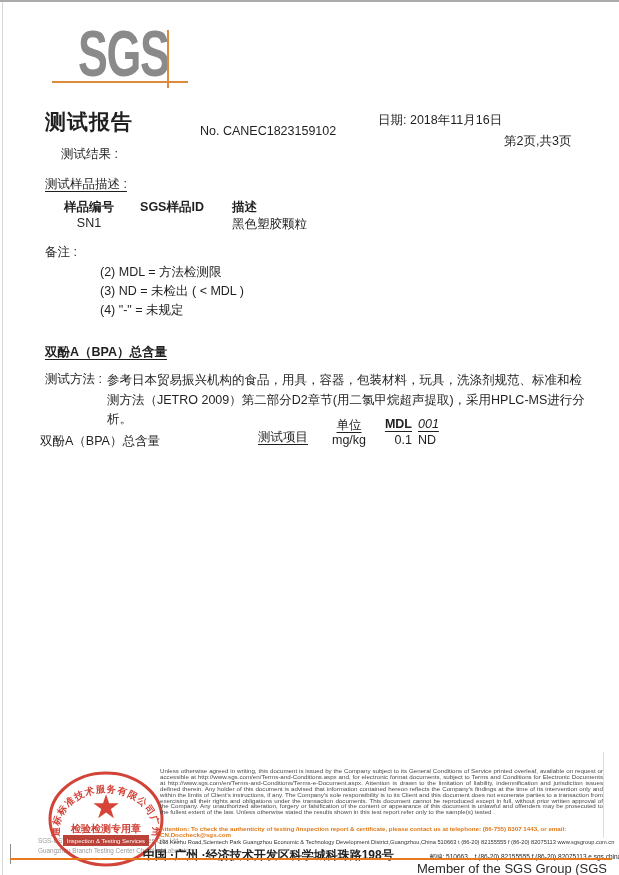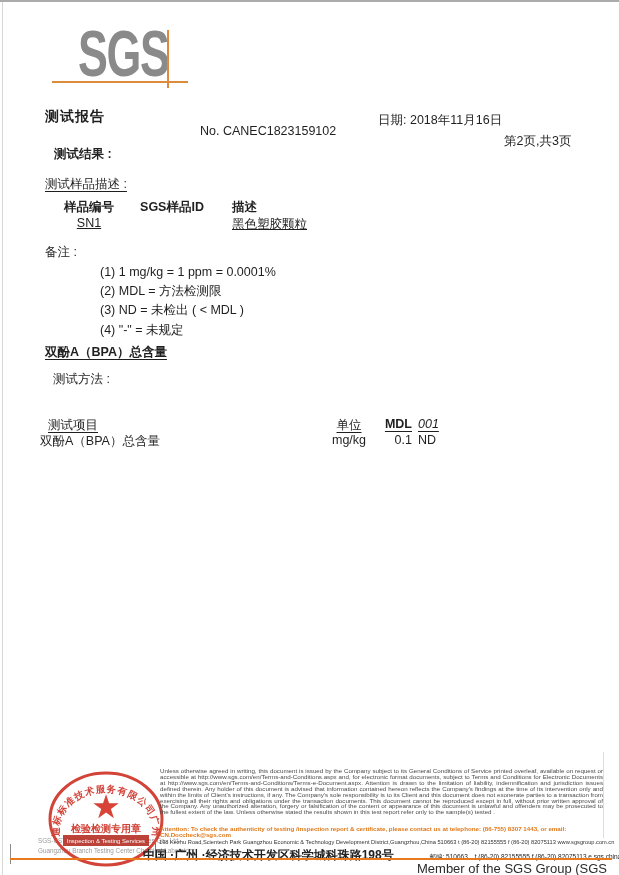--- a/index.html
+++ b/index.html
@@ -15,47 +15,47 @@
   .edge-right { left:603px; top:752px; width:1px; height:86px; background:#dedede; }
 
   
   .logo-text {
     left:78px; top:22px; font-size:64px; line-height:64px; font-weight:bold;
     color:#8a8a8a; letter-spacing:-2px; transform:scaleX(.70); transform-origin:left top;
   }
   .logo-hline { left:52px; top:81px; width:136px; height:2px; background:#dd8a3c; }
   .logo-vline { left:167px; top:30px; width:2px; height:58px; background:#dd8a3c; }
 
-  .report-title { left:45px; top:108px; font-size:14px; font-weight:bold; letter-spacing:1px; }
+  .report-title { left:45px; top:108px; font-size:21px; font-weight:bold; letter-spacing:1px; }
   .report-no   { left:200px; top:124px; }
   .report-date { left:378px; top:112px; }
   .report-page { left:504px; top:112px;margin-top:21px; }
 
-  .results-label { left:54px; top:146px;font-weight:bold; }
+  .results-label { left:61px; top:146px; }
   .sample-heading { left:45px; top:176px; text-decoration:underline; text-underline-offset:3px; font-weight:bold; font-weight:normal; }
   .u { text-decoration:underline; text-underline-offset:3px; }
   .b { font-weight:bold; }
   .i { font-style:italic; }
 
   
   .st-c1 { left:50px;  width:78px;  text-align:center; }
   .st-c2 { left:123px; width:98px;  text-align:center; }
   .st-c3 { left:232px; width:200px; text-align:left; }
   .st-head { top:199px; font-weight:bold; }
-  .st-row  { top:216px;text-decoration:underline; }
+  .st-row  { top:216px; }
 
   .remarks-label { left:45px; top:244px; }
   .remarks-list  { left:100px; top:263px; line-height:19.2px; }
 
   .bpa-heading { left:45px; top:344px; font-weight:bold; text-decoration:underline; text-underline-offset:3px; }
-  .method-label { left:45px; top:371px;margin-left:8px; }
+  .method-label { left:45px; top:371px; }
   .method-text  { left:107px; top:371px; width:481px; line-height:19.5px; }
 
   
-  .rt-c1 { left:48px;  width:260px; text-align:left; }
+  .rt-c1 { left:48px;  width:260px; text-align:right;margin-top:12px; }
   .rt-c1r{ left:40px;  width:280px; text-align:left; }
   .rt-c2 { left:327px; width:44px;  text-align:center; }
   .rt-c3 { left:374px; width:38px;  text-align:right; }
   .rt-c4 { left:418px; width:34px;  }
   .rt-head { top:417px; }
   .rt-row  { top:433px; }
 
   
   .stamp { left:44px; top:764px; opacity:.93; }
   .company-gray { left:38px; top:836px; font-size:6.3px; line-height:10px; color:#9a9a9a; }
@@ -98,28 +98,28 @@
   <div class="abs sample-heading u">测试样品描述 :</div>
 
   <div class="abs st-head st-c1 b">样品编号</div>
   <div class="abs st-head st-c2 b">SGS样品ID</div>
   <div class="abs st-head st-c3 b">描述</div>
   <div class="abs st-row st-c1">SN1</div>
   <div class="abs st-row st-c3">黑色塑胶颗粒</div>
 
   <div class="abs remarks-label">备注 :</div>
   <div class="abs remarks-list">
-    <div>(1) 1 mg/kg = 1 ppm = 0.0001%</div>
     <div>(2) MDL = 方法检测限</div>
     <div>(3) ND = 未检出 ( &lt; MDL )</div>
     <div>(4) "-" = 未规定</div>
   </div>
 
   <div class="abs bpa-heading">双酚A（BPA）总含量</div>
   <div class="abs method-label">测试方法 :</div>
+  <div class="abs method-text">参考日本贸易振兴机构的食品，用具，容器，包装材料，玩具，洗涤剂规范、标准和检测方法（JETRO 2009）第二部分D2章节(用二氯甲烷超声提取)，采用HPLC-MS进行分析。</div>
 
   <div class="abs rt-head rt-c1"><span class="u">测试项目</span></div>
   <div class="abs rt-head rt-c2"><span class="u">单位</span></div>
   <div class="abs rt-head rt-c3"><span class="u b">MDL</span></div>
   <div class="abs rt-head rt-c4"><span class="u i">001</span></div>
   <div class="abs rt-row rt-c1r">双酚A（BPA）总含量</div>
   <div class="abs rt-row rt-c2">mg/kg</div>
   <div class="abs rt-row rt-c3">0.1</div>
   <div class="abs rt-row rt-c4">ND</div>
 

